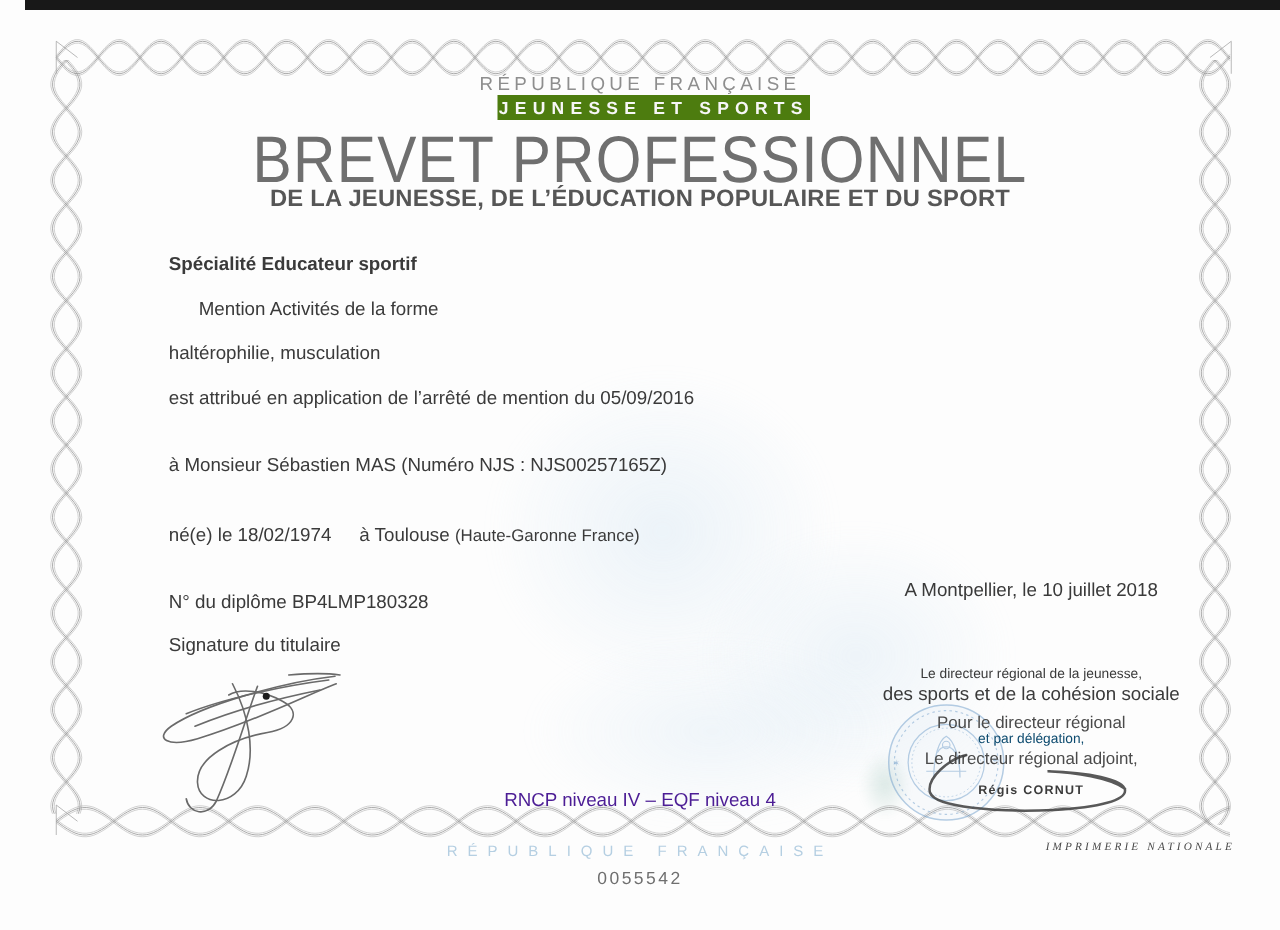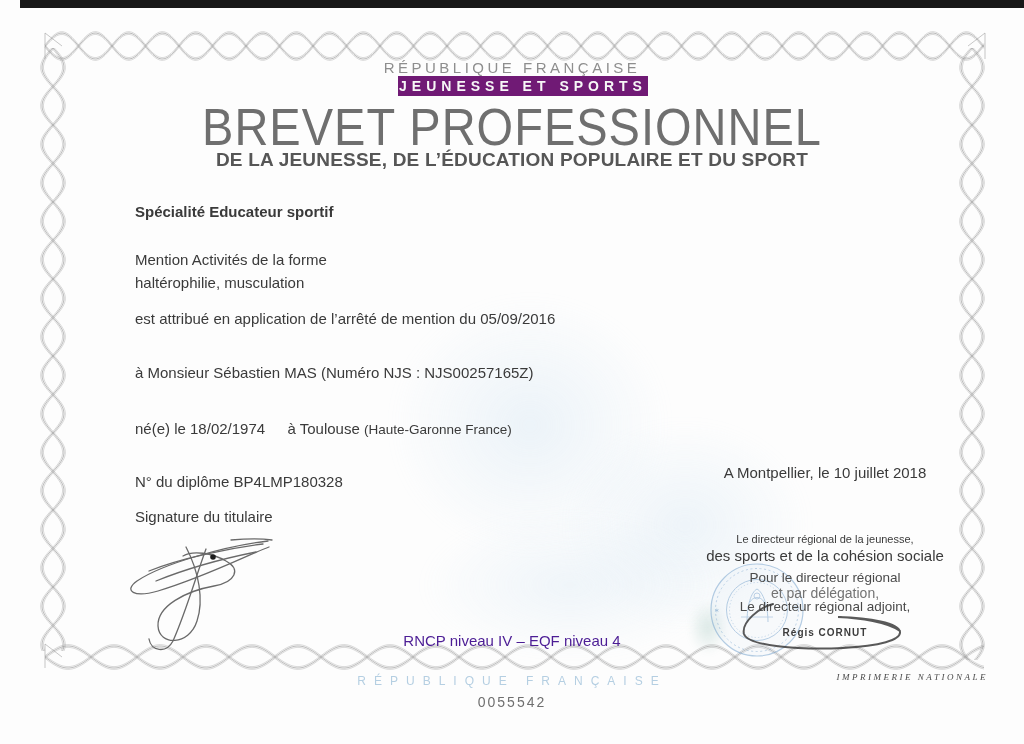--- a/index.html
+++ b/index.html
@@ -6,46 +6,46 @@
   #page{
     position:relative;width:1008px;height:744px;background:#fdfdfd;
     overflow:hidden;font-family:"Liberation Sans",sans-serif;color:#3a3a3a;padding-left:38px;
   }
   .abs{position:absolute;}
   .center{left:0;width:1024px;text-align:center;}
   
   .republique{top:59px;font-size:15px;letter-spacing:3.5px;color:#8e8e8e;}
   .ministere-bar{
     top:76px;left:50%;transform:translateX(-50%);width:250px;height:20px;
-    background:#701a75;text-align:center;line-height:20px;
+    background:#4d7c0f;text-align:center;line-height:20px;
     font-size:14px;font-weight:bold;letter-spacing:5px;color:#f7f7f7;
   }
   .title{
     top:96px;font-size:47px;color:#6f6f6f;letter-spacing:1px;
     transform:scaleY(1.12);transform-origin:top center;
   }
   .subtitle{top:149px;font-size:19px;font-weight:bold;color:#565656;letter-spacing:0.2px;}
   
   .bline{left:135px;font-size:15px;}
   .b-spec{top:203px;font-weight:bold;text-align:center;}
-  .b-mention{top:251px;}
+  .b-mention{top:239px;margin-left:24px;}
   .b-disc{top:274px;}
   .b-attr{top:310px;}
   .b-benef{top:364px;}
   .b-ne{top:420px;}
   .b-ne .small{font-size:13.5px;}
   .b-dipl{top:473px;}
   .b-siglabel{top:508px;}
   
   .rblock{left:660px;width:330px;text-align:center;}
   .r-date{top:464px;font-size:15px;}
   .r-dir1{top:497px;font-size:11px;margin-top:36px;}
   .r-dir2{top:547px;font-size:15px;}
   .r-del1{top:570px;font-size:13.5px;color:#4a4a4a;}
-  .r-del2{top:585px;font-size:14px;color:#737373;}
+  .r-del2{top:585px;font-size:11px;color:#0c4a6e;}
   .r-del3{top:599px;font-size:13.5px;color:#4a4a4a;}
   .r-name{top:627px;font-size:10px;font-weight:bold;letter-spacing:1px;color:#3c3c3c;}
   
   .rncp{top:632px;font-size:15px;color:#4c1d95;}
   .wm-rep{top:674px;font-size:12px;letter-spacing:8px;color:#b5cfe2;}
   .serial{top:694px;font-size:14px;letter-spacing:2px;color:#6f6f6f;}
   .imprimerie{
     top:672px;left:828px;width:160px;text-align:right;
     font-family:"Liberation Serif",serif;font-style:italic;
     font-size:9px;letter-spacing:2.5px;color:#4a4a4a;

